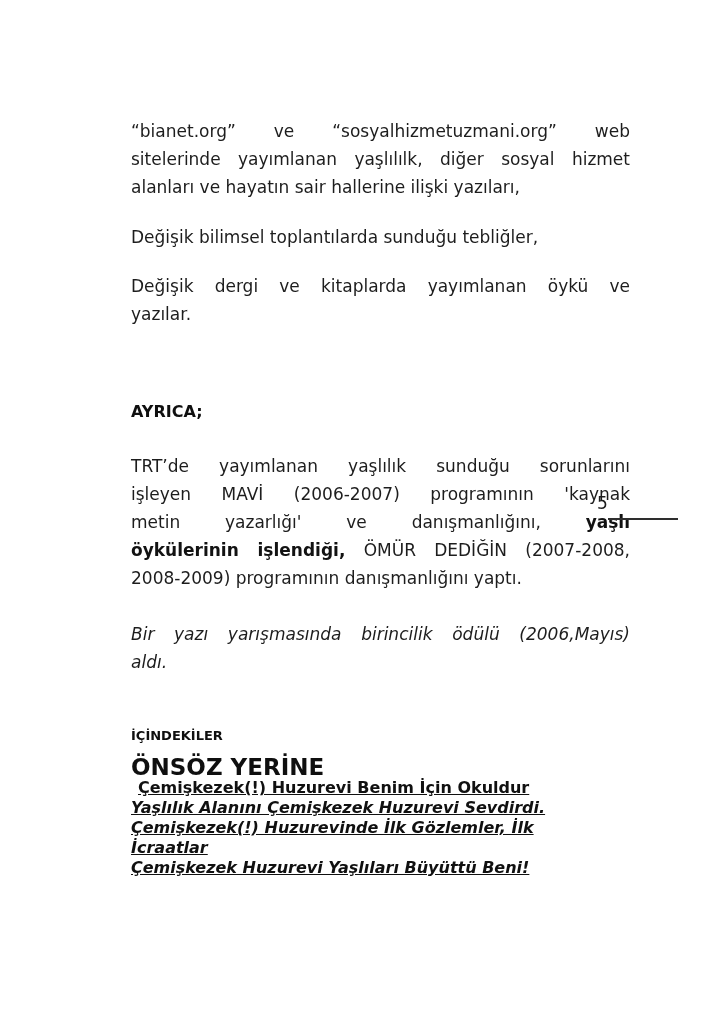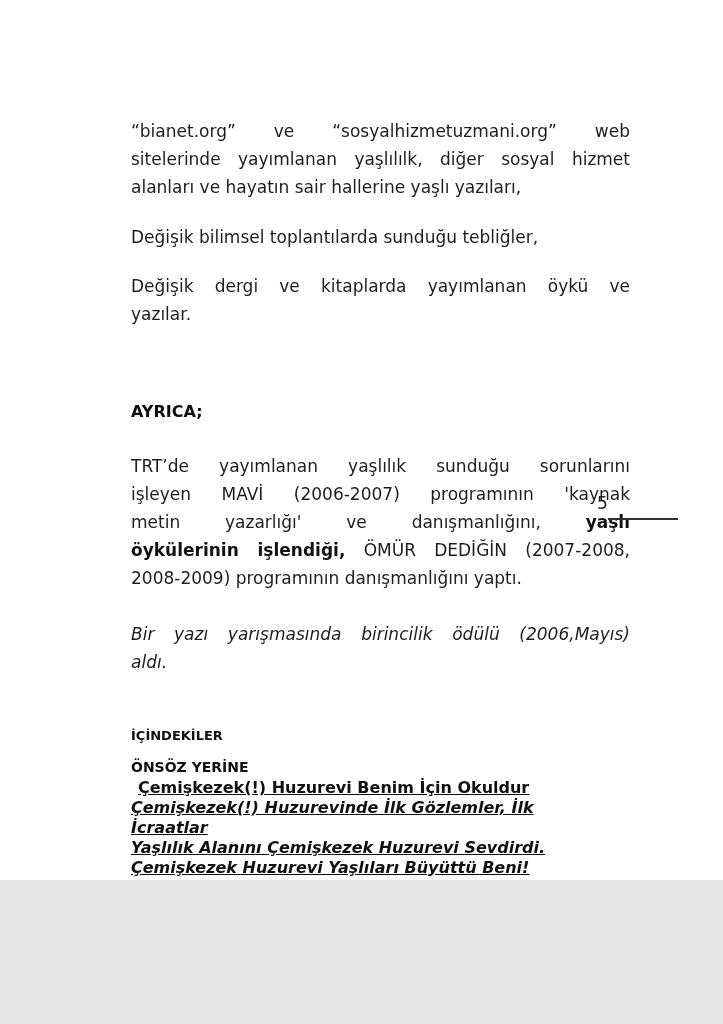--- a/index.html
+++ b/index.html
@@ -1,20 +1,20 @@
 <!DOCTYPE html>
 <html><head>
 <meta charset="utf-8">
 <style>
   * { margin: 0; padding: 0; box-sizing: border-box; }
   html, body { background: #e8e8e8; }
   .page {
     position: relative;
     width: 723px;
-    height: 880px;
+    height: 1024px;
     margin: 0 auto;
     background: #ffffff;
     font-family: "DejaVu Sans", sans-serif;
     color: #1d1d1d;
     overflow: hidden;
   }
   .body-col {
     position: absolute;
     left: 131px;
     top: 117px;
@@ -36,21 +36,21 @@
   .para-trt { margin-top: 26px; }
   .toc-title {
     margin-top: 48px;
     font-size: 13px;
     font-weight: bold;
     line-height: 24px;
     color: #0f0f0f;
   }
   .toc-sub {
     margin-top: 8px;
-    font-size: 14px;
+    font-size: 23px;
     font-weight: bold;
     line-height: 22px;
     color: #0f0f0f;
   }
   .toc-item {
     font-size: 16px;
     font-weight: bold;
     line-height: 20px;
     white-space: pre-line;
     color: #101010;
@@ -77,21 +77,21 @@
 </style>
 </head>
 <body>
 
 <div class="page">
   <div class="body-col">
 
     <div class="para">
       <div class="ln just">“bianet.org” ve “sosyalhizmetuzmani.org” web</div>
       <div class="ln just">sitelerinde yayımlanan yaşlılılk, diğer sosyal hizmet</div>
-      <div class="ln">alanları ve hayatın sair hallerine yaşlı yazıları,</div>
+      <div class="ln">alanları ve hayatın sair hallerine ilişki yazıları,</div>
     </div>
 
     <div class="para mt22">
       <div class="ln">Değişik bilimsel toplantılarda sunduğu tebliğler,</div>
     </div>
 
     <div class="para mt21">
       <div class="ln just">Değişik dergi ve kitaplarda yayımlanan öykü ve</div>
       <div class="ln">yazılar.</div>
     </div>
@@ -108,21 +108,21 @@
 
     <div class="para mt16">
       <div class="ln just">Bir yazı yarışmasında birincilik ödülü (2006,Mayıs)</div>
       <div class="ln">aldı.</div>
     </div>
 
     <h2 class="toc-title">İÇİNDEKİLER</h2>
     <h3 class="toc-sub">ÖNSÖZ YERİNE</h3>
 
     <div class="toc-item indent">Çemişkezek(!) Huzurevi Benim İçin Okuldur</div>
+    <div class="toc-item ital">Yaşlılık Alanını Çemişkezek Huzurevi Sevdirdi.</div>
     <div class="toc-item ital">Çemişkezek(!) Huzurevinde İlk Gözlemler, İlk
 İcraatlar</div>
-    <div class="toc-item ital">Yaşlılık Alanını Çemişkezek Huzurevi Sevdirdi.</div>
     <div class="toc-item ital">Çemişkezek Huzurevi Yaşlıları Büyüttü Beni!</div>
   </div>
 
   <div class="pagenum">5</div>
   <div class="pagenum-rule"></div>
 </div>
 
 </body></html>

